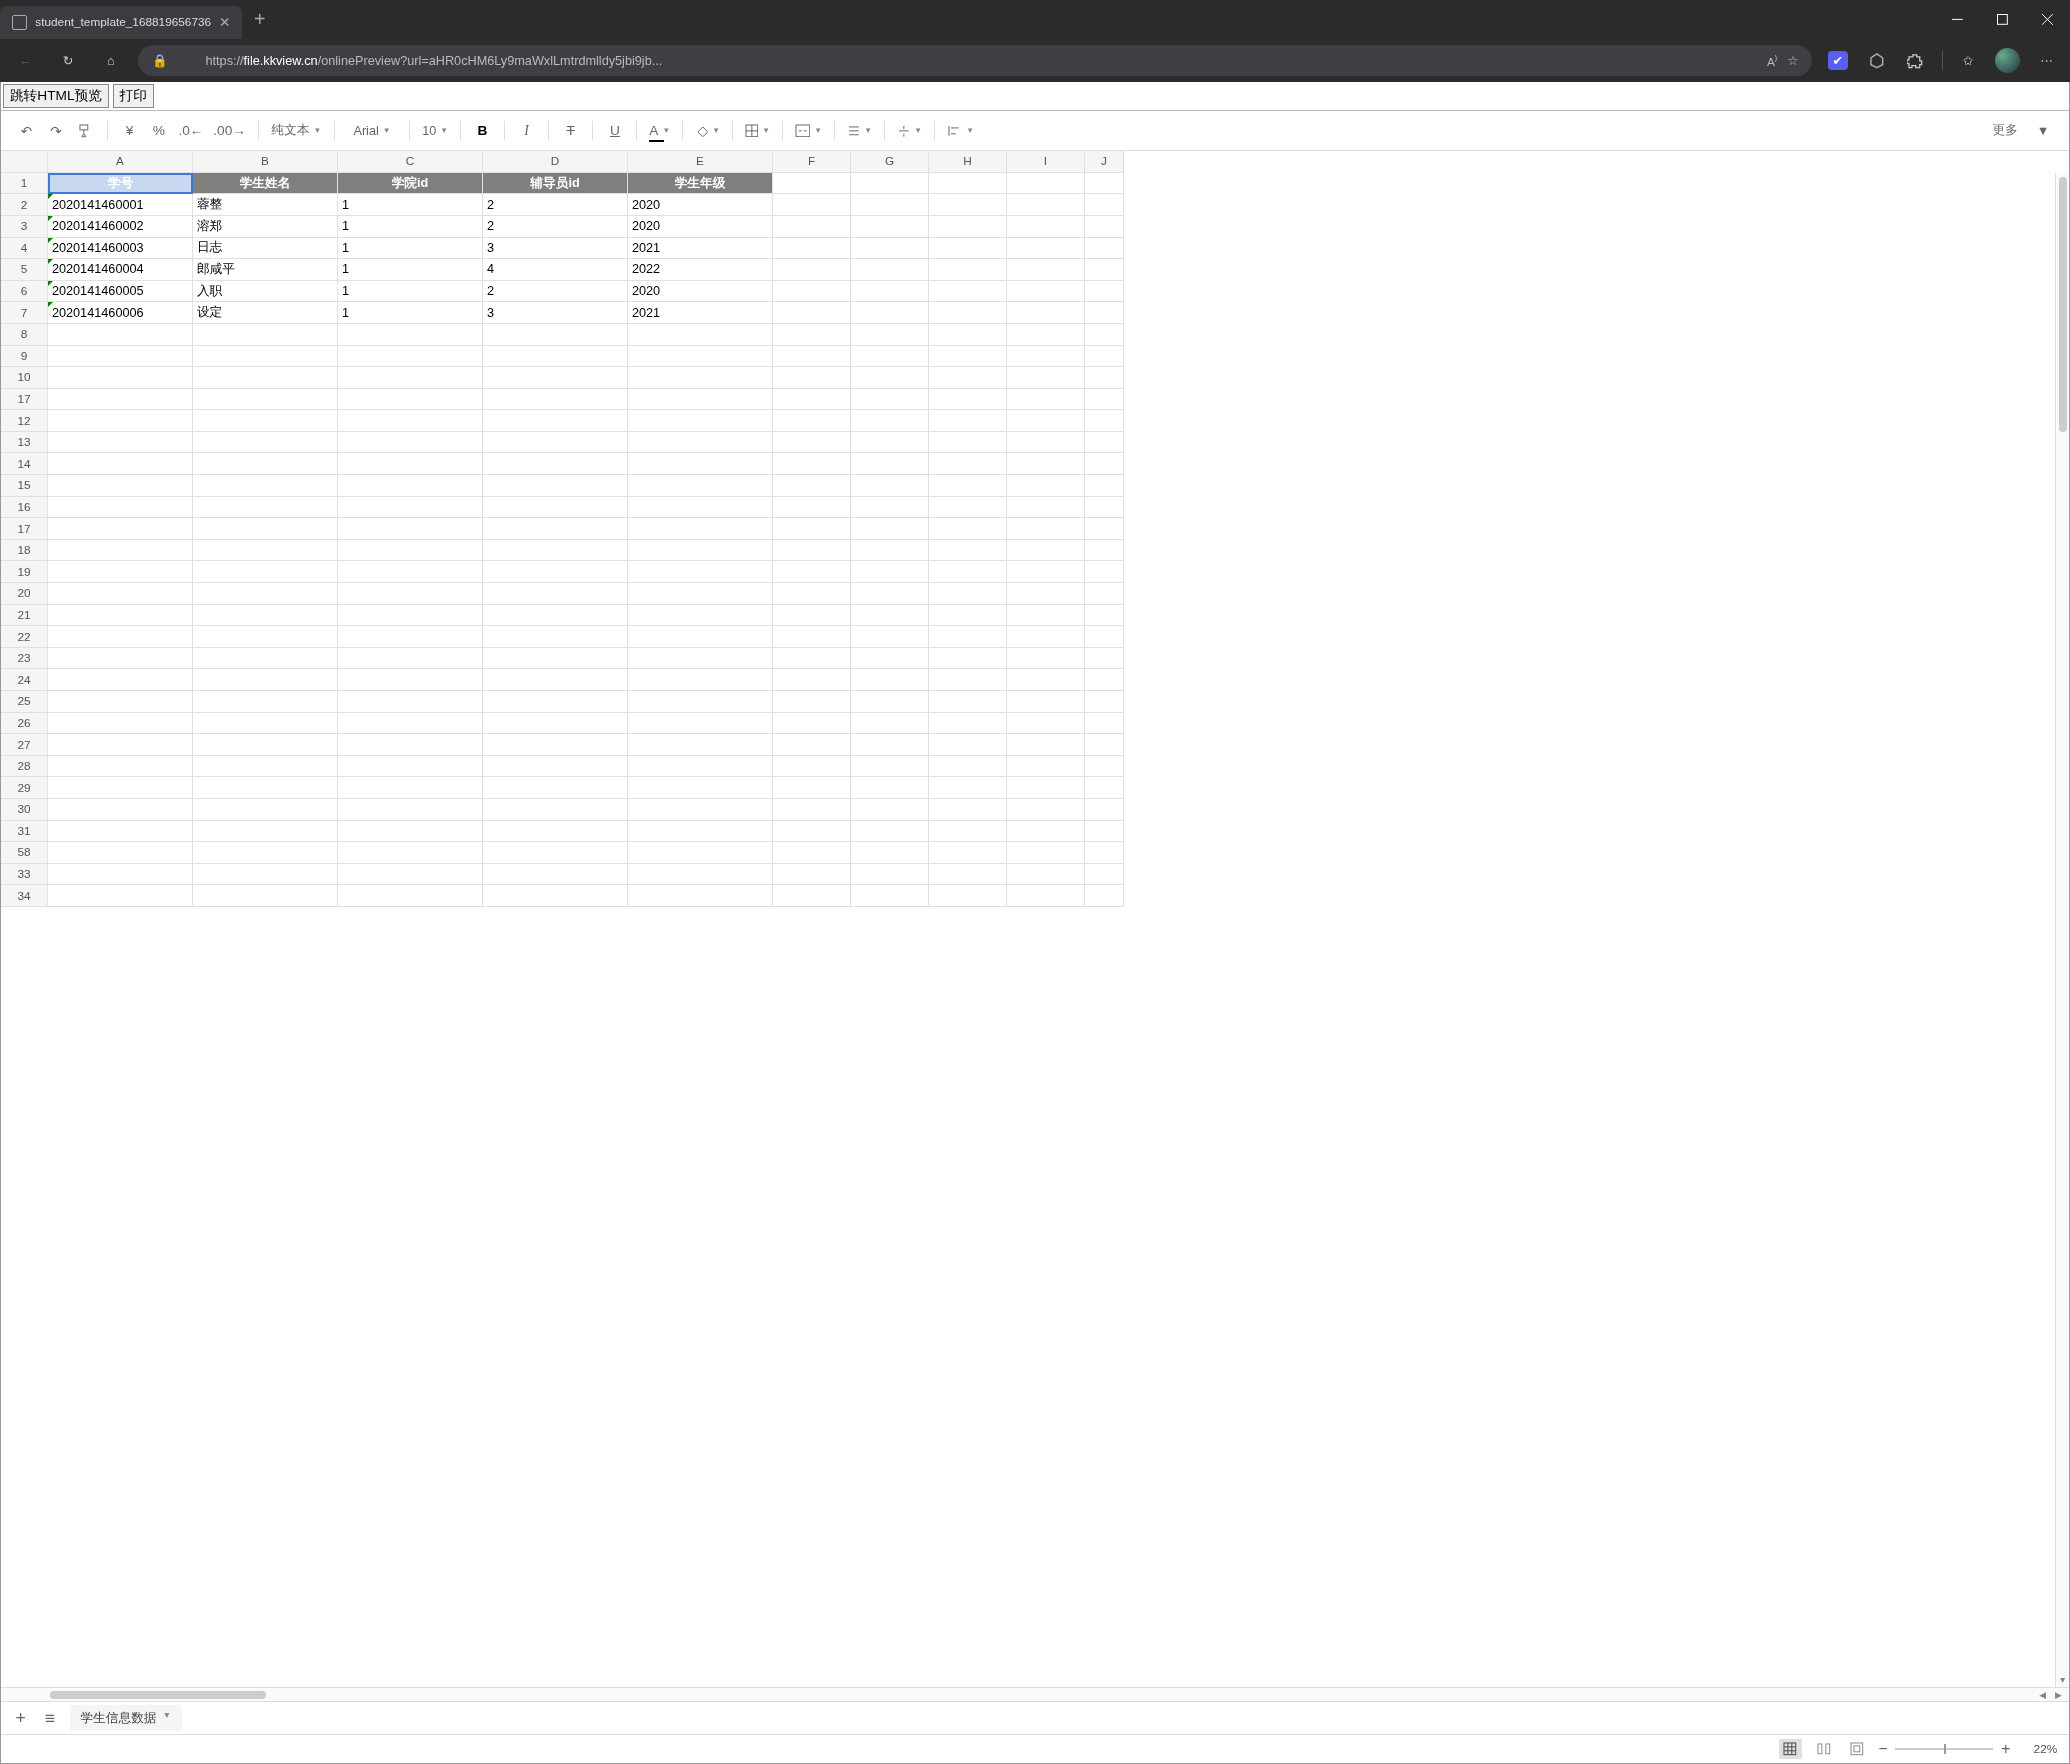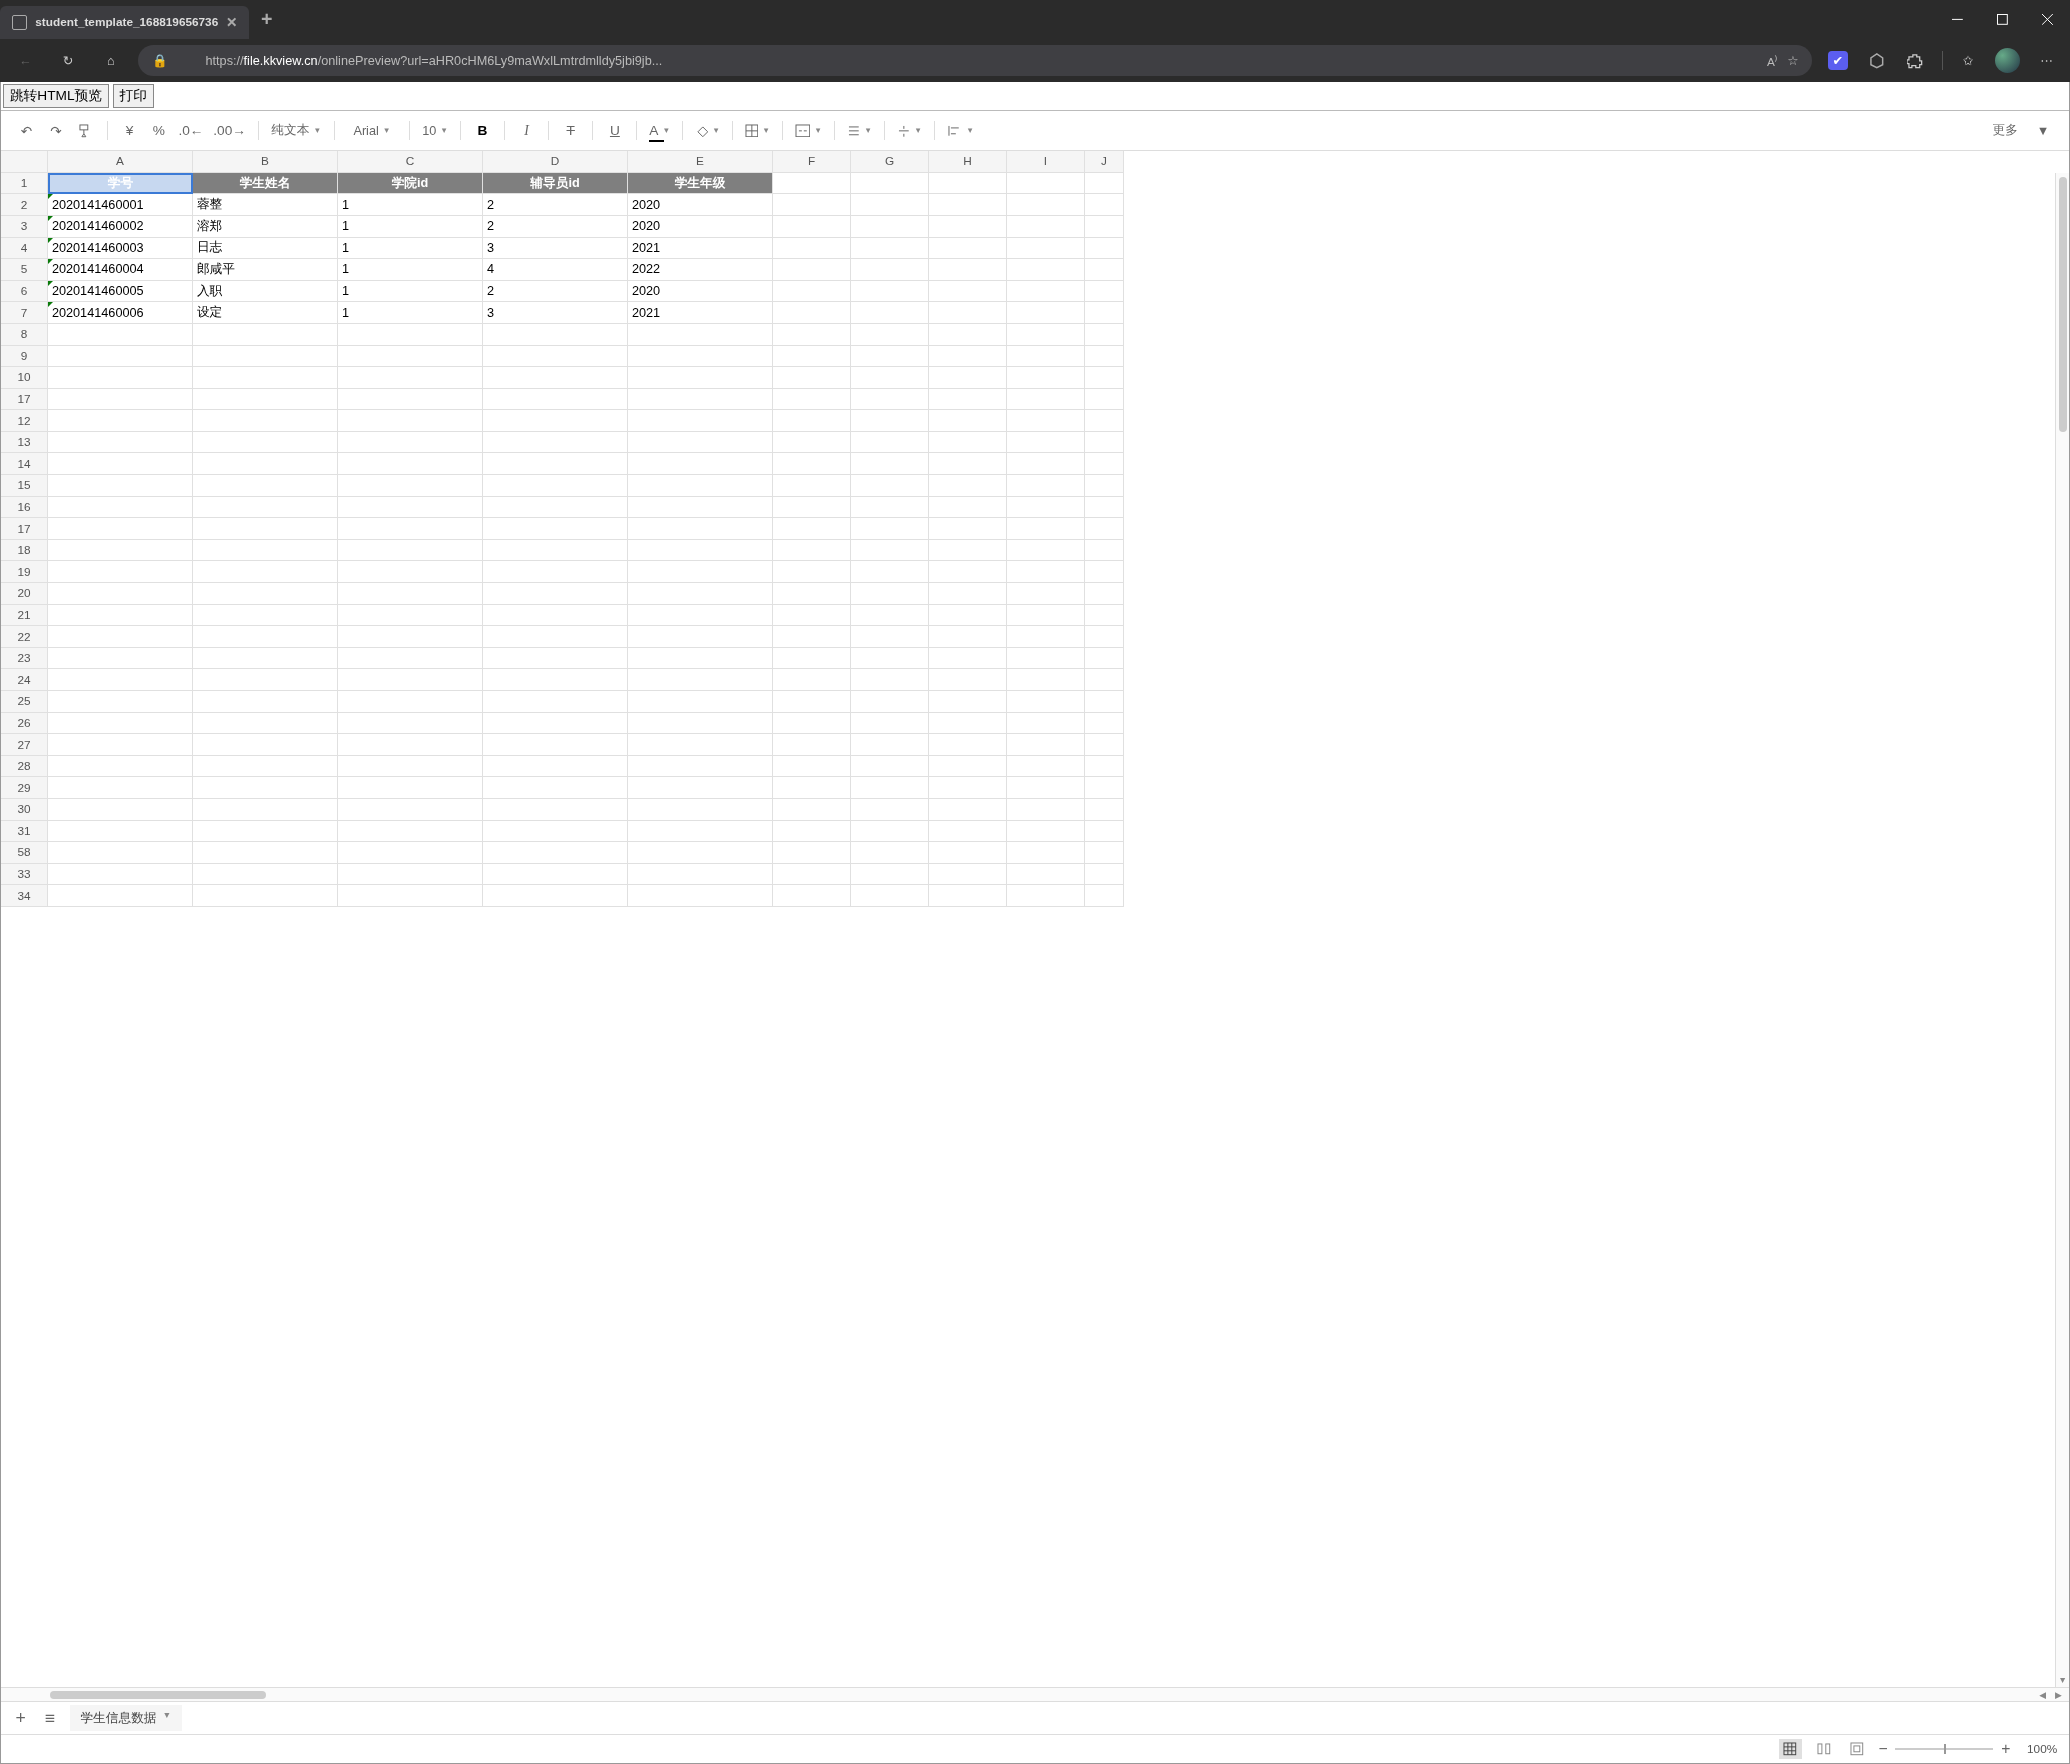--- a/index.html
+++ b/index.html
@@ -1,20 +1,20 @@
 <!DOCTYPE html>
 <html><head>
 <meta charset="utf-8">
 <style>
 * { box-sizing: border-box; margin: 0; padding: 0; }
 body { font-family: "Segoe UI", Arial, sans-serif; font-size: 12.7px; background: #fff; overflow: hidden; }
 
 
 .browser-chrome { background: #2b2b2b; display: flex; flex-direction: column; }
-.titlebar { height: 39px; display: flex; align-items: center; justify-content: space-between; background: #2b2b2b; font-weight: bold; }
+.titlebar { height: 39px; display: flex; align-items: center; justify-content: space-between; background: #2b2b2b; }
 .tabs-area { display: flex; align-items: center; height: 100%; }
 .tab { display: flex; align-items: center; background: #3c3c40; color: #ddd; height: 33px; padding: 0 11.8px; margin-top: 5.9px; border-radius: 5.9px 5.9px 0 0; min-width: 216px; gap: 7.8px; }
 .tab-icon { width: 15.7px; height: 15.7px; border: 1px solid #aaa; border-radius: 2px; }
 .tab-title { flex: 1; font-size: 11.8px; white-space: nowrap; overflow: hidden; text-overflow: ellipsis; }
 .tab-close { color: #aaa; font-size: 13.7px; cursor: pointer; }
 .new-tab { color: #aaa; font-size: 19.6px; padding: 0 11.8px; cursor: pointer; }
 .win-controls { display: flex; }
 .win-btn { width: 45px; height: 31px; display: flex; align-items: center; justify-content: center; color: #fff; cursor: pointer; }
 
 .addr-bar { height: 43px; display: flex; align-items: center; padding: 0 9.8px; gap: 11.8px; background: #2b2b2b; }
@@ -689,17 +689,17 @@
     <div class="view-btn">
         <svg width="13.7" height="13.7" viewBox="0 0 14 14">
           <rect x="1" y="1" width="12" height="12" fill="none" stroke="#888"></rect>
           <rect x="4" y="4" width="6" height="6" fill="none" stroke="#888"></rect>
         </svg>
       </div>
     <div class="zoom-ctrl">
       <span style="cursor:pointer;font-size:15.7px;">−</span>
       <div class="zoom-slider"></div>
       <span style="cursor:pointer;font-size:15.7px;">+</span>
-      <span class="zoom-val">100%</span>
+      <span class="zoom-val">22%</span>
     </div>
   </div>
 </div>
 
 
 </body></html>

